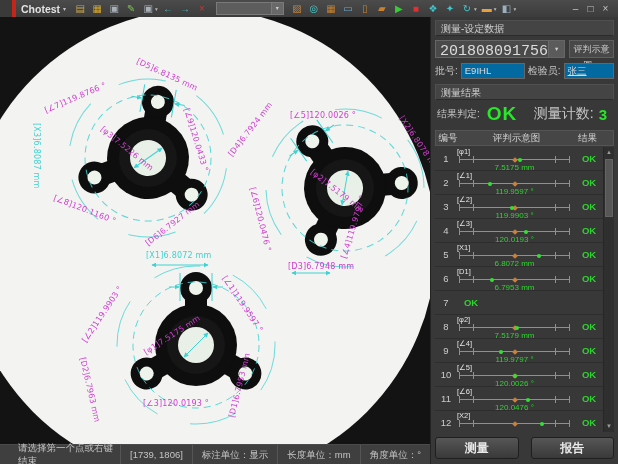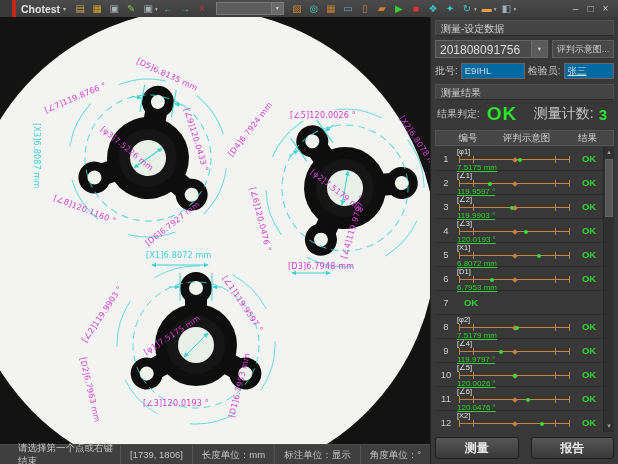--- a/index.html
+++ b/index.html
@@ -23,55 +23,55 @@
   .canvas{position:absolute;left:0;top:17px;width:430px;height:427px;background:#131313;}
   .canvas svg{display:block;}
   text.an{font-family:"DejaVu Sans",sans-serif;font-size:8px;letter-spacing:.2px;}
   
   .panel{position:absolute;left:430px;top:17px;right:0;bottom:0;background:#383838;border-left:1px solid #232323;
          display:flex;flex-direction:column;padding:3px 4px;box-sizing:border-box;}
   .phdr{height:16px;background:#444;border:1px solid #4f4f4f;border-bottom-color:#2b2b2b;
         font-size:10px;color:#cfcfcf;line-height:15px;padding-left:5px;box-sizing:border-box;}
   .comborow{display:flex;gap:4px;margin:4px 0 3px;}
   .combo{flex:1;display:flex;height:18px;background:#4a4a4a;border:1px solid #666;box-sizing:border-box;}
-  .combo .val{flex:1;font-size:12px;color:#dcdcdc;padding:2px 0 0 4px;}
+  .combo .val{flex:1;font-size:15px;color:#dcdcdc;padding:2px 0 0 4px;font-family:Liberation Mono, monospace;}
   .combo .dd{width:15px;background:#5b5b5b;border-left:1px solid #6a6a6a;color:#cfcfcf;font-size:6.5px;text-align:center;line-height:16px;}
   .btn-auto{width:62px;height:18px;background:#484848;border:1px solid #5f5f5f;color:#cccccc;
             font-size:9px;text-align:center;line-height:16px;box-sizing:border-box;}
   .fieldrow{display:flex;align-items:center;gap:3px;margin:2px 0 5px;}
   .flabel{font-size:10px;color:#c6c6c6;white-space:nowrap;}
   .finput{height:16px;background:#0369a1;border:1px solid #666;color:#dadada;font-size:9.5px;
           padding:1px 3px 0;box-sizing:border-box;}
   .fi-batch{width:64px;}
   .fi-insp{width:46px;flex:1;text-decoration:underline;}
   .resultrow{display:flex;align-items:center;height:28px;padding:0 2px;}
   .rjlabel{font-size:10px;color:#c6c6c6;}
   .rjval{font-size:19px;font-weight:bold;color:#29e629;margin-left:7px;letter-spacing:1px;}
   .ctlabel{font-size:14px;color:#c6c6c6;margin-left:auto;}
   .ctval{font-size:15px;font-weight:bold;color:#29e629;margin:0 5px 0 5px;}
   .thead{display:flex;height:16px;background:#464646;border:1px solid #545454;box-sizing:border-box;margin-top:2px;}
-  .thead .h{font-size:9.5px;color:#d2d2d2;line-height:14px;padding-left:20px;}
+  .thead .h{font-size:9.5px;color:#d2d2d2;line-height:14px;}
   .h-no{width:24px;text-align:center;}
   .h-diag{flex:1;text-align:center;}
   .h-res{width:29px;text-align:center;}
   .h-sp{width:11px;}
   .tlist{position:relative;flex:1;overflow:hidden;margin-top:1px;background:#353535;}
   .rows{margin-right:11px;}
   .trow{display:flex;height:24px;box-sizing:border-box;border-bottom:1px solid #2d2d2d;background:#383838;}
   .rnum{width:22px;display:flex;align-items:center;justify-content:center;font-size:9.5px;color:#cccccc;}
   .rdiag{flex:1;padding:1px 3px 0 0;box-sizing:border-box;}
   .rlabel{font-size:7.5px;line-height:8px;color:#e2e2e2;}
   .rbar{position:relative;height:7px;margin:0 2px;}
   .rbar i{display:block;}
   .ln{position:absolute;left:0;right:0;top:3px;height:1px;background:#c8823e;}
   .tk{position:absolute;top:0;width:1px;height:7px;background:#c8823e;}
   .tk.a{left:0;} .tk.b{left:13%;} .tk.c{right:13%;} .tk.d{right:0;}
   .mid{position:absolute;top:2px;left:50%;width:4px;height:4px;margin-left:-2px;background:#c8823e;transform:rotate(45deg);}
   .mk{position:absolute;top:2px;width:4px;height:4px;margin-left:-2px;border-radius:50%;background:#35e035;}
-  .rval{font-size:8px;line-height:9px;color:#2fd32f;text-decoration:underline;}
+  .rval{font-size:8px;line-height:9px;color:#2fd32f;text-align:center;}
   .rres{width:28px;display:flex;align-items:center;justify-content:center;font-size:9.5px;font-weight:bold;color:#2fd32f;}
   .sbar{position:absolute;right:0;top:0;bottom:0;width:11px;background:#2f2f2f;border-left:1px solid #272727;box-sizing:border-box;}
   .sarr{position:absolute;left:0;right:0;height:11px;font-size:6px;color:#9c9c9c;text-align:center;line-height:11px;}
   .sarr.up{top:0;} .sarr.dn{bottom:0;}
   .sthumb{position:absolute;top:12px;left:1px;right:1px;height:58px;background:#565656;border:1px solid #646464;box-sizing:border-box;}
   .btnrow{display:flex;justify-content:center;gap:12px;margin:5px 0 2px;}
   .pbtn{width:84px;height:22px;background:linear-gradient(#565656,#393939);border:1px solid #1f1f1f;border-radius:3px;
         color:#e9e9e9;font-size:12px;font-weight:bold;text-align:center;line-height:20px;box-sizing:border-box;}
   
   .statusbar{position:absolute;left:0;bottom:0;width:430px;height:20px;background:#3f3f3f;border-top:1px solid #4a4a4a;
@@ -488,18 +488,18 @@
 
     <div class="btnrow">
       <span class="pbtn">测量</span>
       <span class="pbtn">报告</span>
     </div>
   </div>
 
   <div class="statusbar">
     <span class="shint">请选择第一个点或右键结束</span>
     <span class="scell">[1739, 1806]</span>
+    <span class="scell">标注单位：显示</span>
     <span class="scell">长度单位：mm</span>
-    <span class="scell">标注单位：显示</span>
     <span class="scell">角度单位：°</span>
   </div>
 
 </div>
 
 </body></html>

